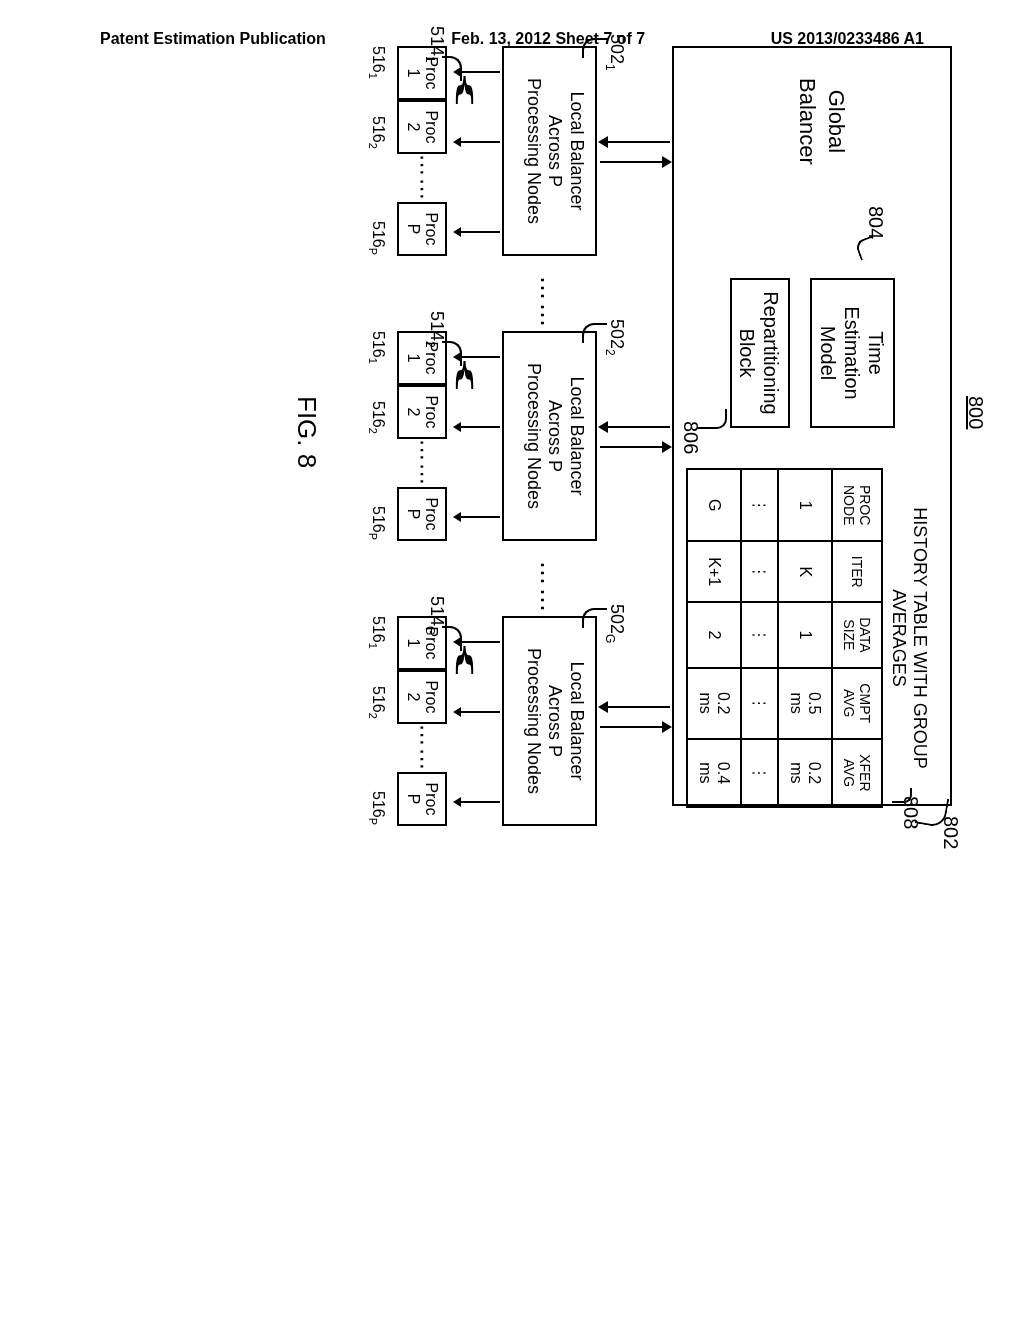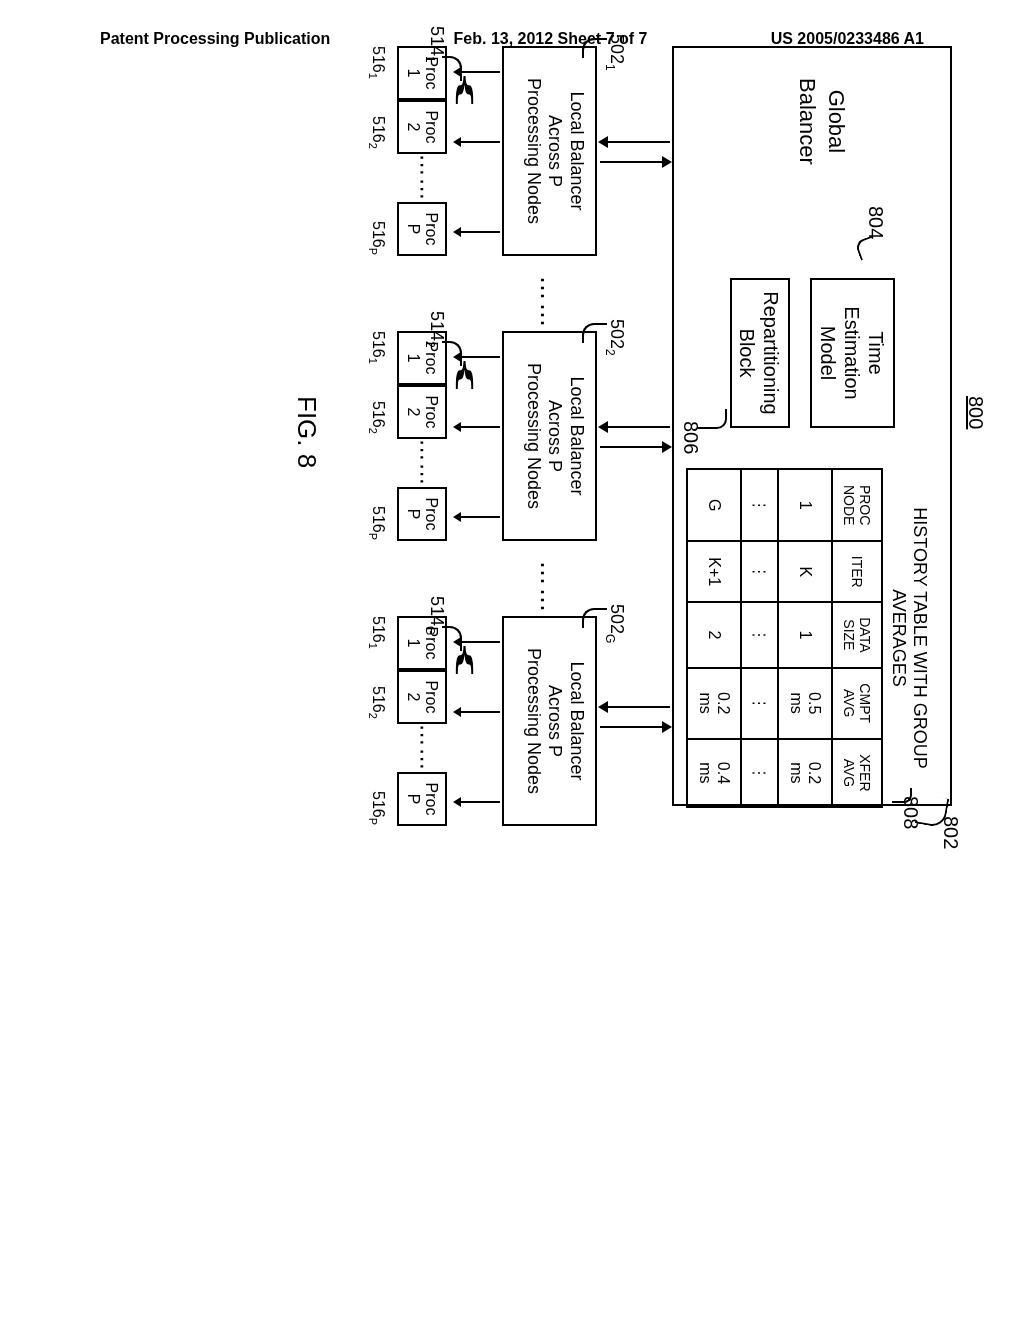--- a/index.html
+++ b/index.html
@@ -290,23 +290,23 @@
       height: 20px;
       border-top: 2px solid black;
       border-left: 2px solid black;
       border-radius: 12px 0 0 0;
     }
   </style>
 </head>
 <body>
 
 <div class="header">
-  <span>Patent Processing Publication</span>
+  <span>Patent Estimation Publication</span>
   <span>Feb. 13, 2012  Sheet 7 of 7</span>
-  <span>US 2005/0233486 A1</span>
+  <span>US 2013/0233486 A1</span>
 </div>
 
 <div class="content">
   <div class="diagram">
 
     <div class="ref-800">800</div>
     <div class="ref-802">802</div>
     <div class="curve-802"></div>
     <div class="ref-804">804</div>
     <div class="curve-804"></div>

